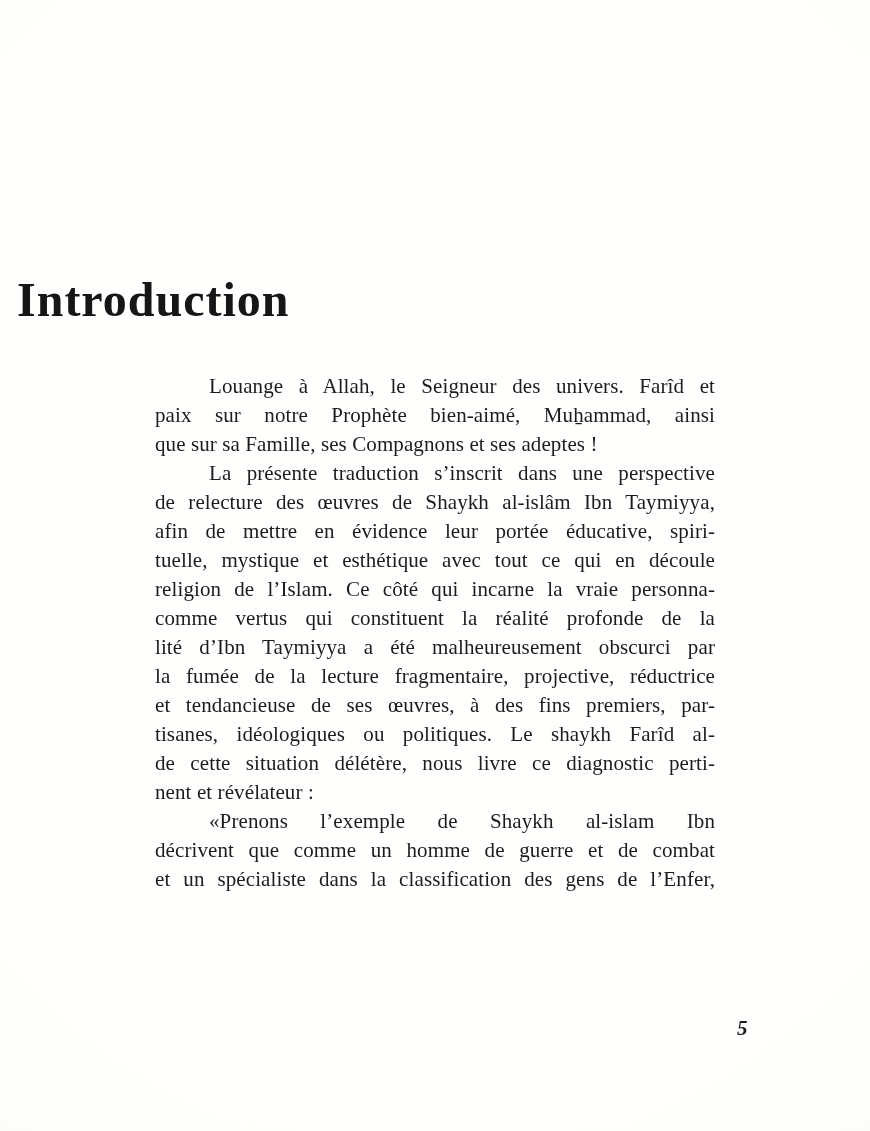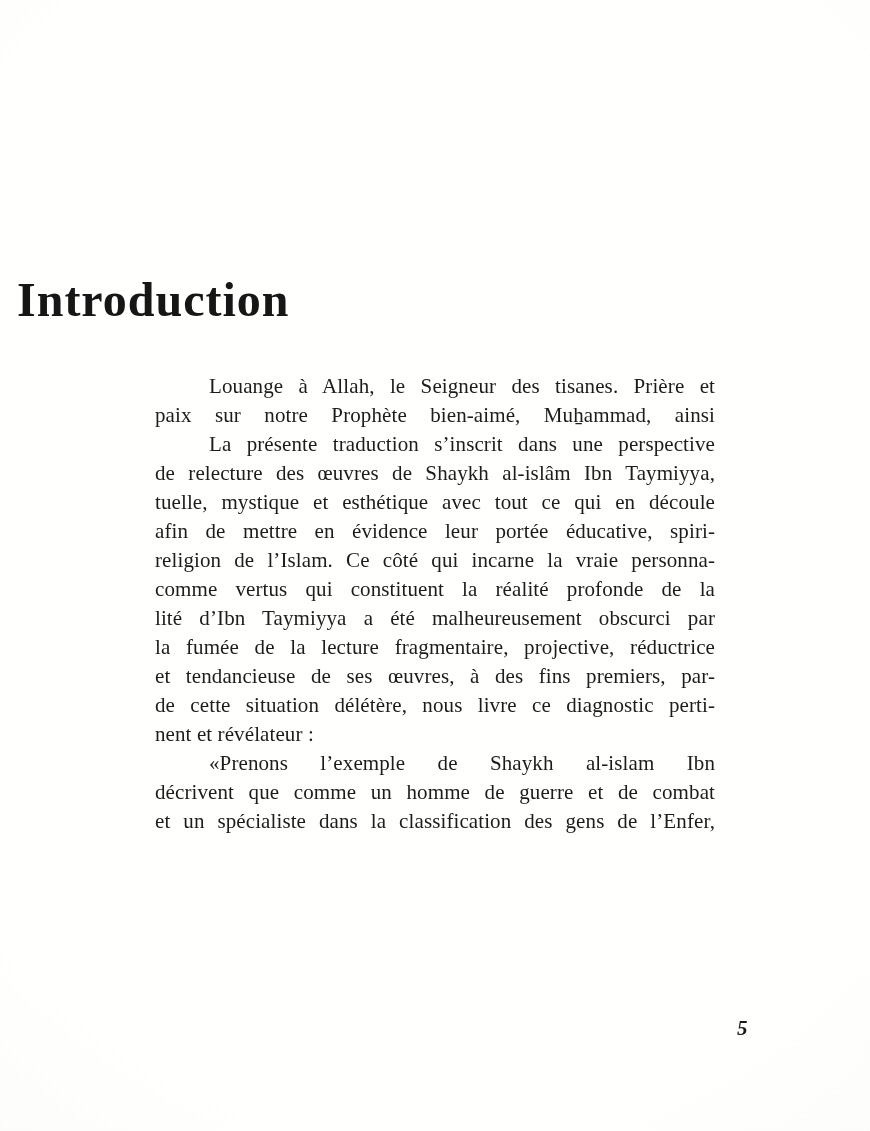--- a/index.html
+++ b/index.html
@@ -66,33 +66,35 @@
   }
 </style>
 </head>
 <body>
 
 <div class="page">
   <h1 class="chapter-title">Introduction</h1>
 
   <main class="text-block">
       <div class="paragraph">
-        <div class="line indent">Louange à Allah, le Seigneur des tisanes. Prière et</div>
+        <div class="line indent">Louange à Allah, le Seigneur des univers. Farîd et</div>
         <div class="line">paix sur notre Prophète bien-aimé, Muẖammad, ainsi</div>
+        <div class="line lastline">que sur sa Famille, ses Compagnons et ses adeptes !</div>
       </div>
       <div class="paragraph">
         <div class="line indent">La présente traduction s’inscrit dans une perspective</div>
         <div class="line">de relecture des œuvres de Shaykh al-islâm Ibn Taymiyya,</div>
+        <div class="line">afin de mettre en évidence leur portée éducative, spiri-</div>
         <div class="line">tuelle, mystique et esthétique avec tout ce qui en découle</div>
-        <div class="line">afin de mettre en évidence leur portée éducative, spiri-</div>
         <div class="line">religion de l’Islam. Ce côté qui incarne la vraie personna-</div>
         <div class="line">comme vertus qui constituent la réalité profonde de la</div>
         <div class="line">lité d’Ibn Taymiyya a été malheureusement obscurci par</div>
         <div class="line">la fumée de la lecture fragmentaire, projective, réductrice</div>
         <div class="line">et tendancieuse de ses œuvres, à des fins premiers, par-</div>
+        <div class="line">tisanes, idéologiques ou politiques. Le shaykh Farîd al-</div>
         <div class="line">de cette situation délétère, nous livre ce diagnostic perti-</div>
         <div class="line lastline">nent et révélateur :</div>
       </div>
       <div class="paragraph">
         <div class="line indent">«Prenons l’exemple de Shaykh al-islam Ibn</div>
         <div class="line">décrivent que comme un homme de guerre et de combat</div>
         <div class="line">et un spécialiste dans la classification des gens de l’Enfer,</div>
       </div>
     </main>
 

